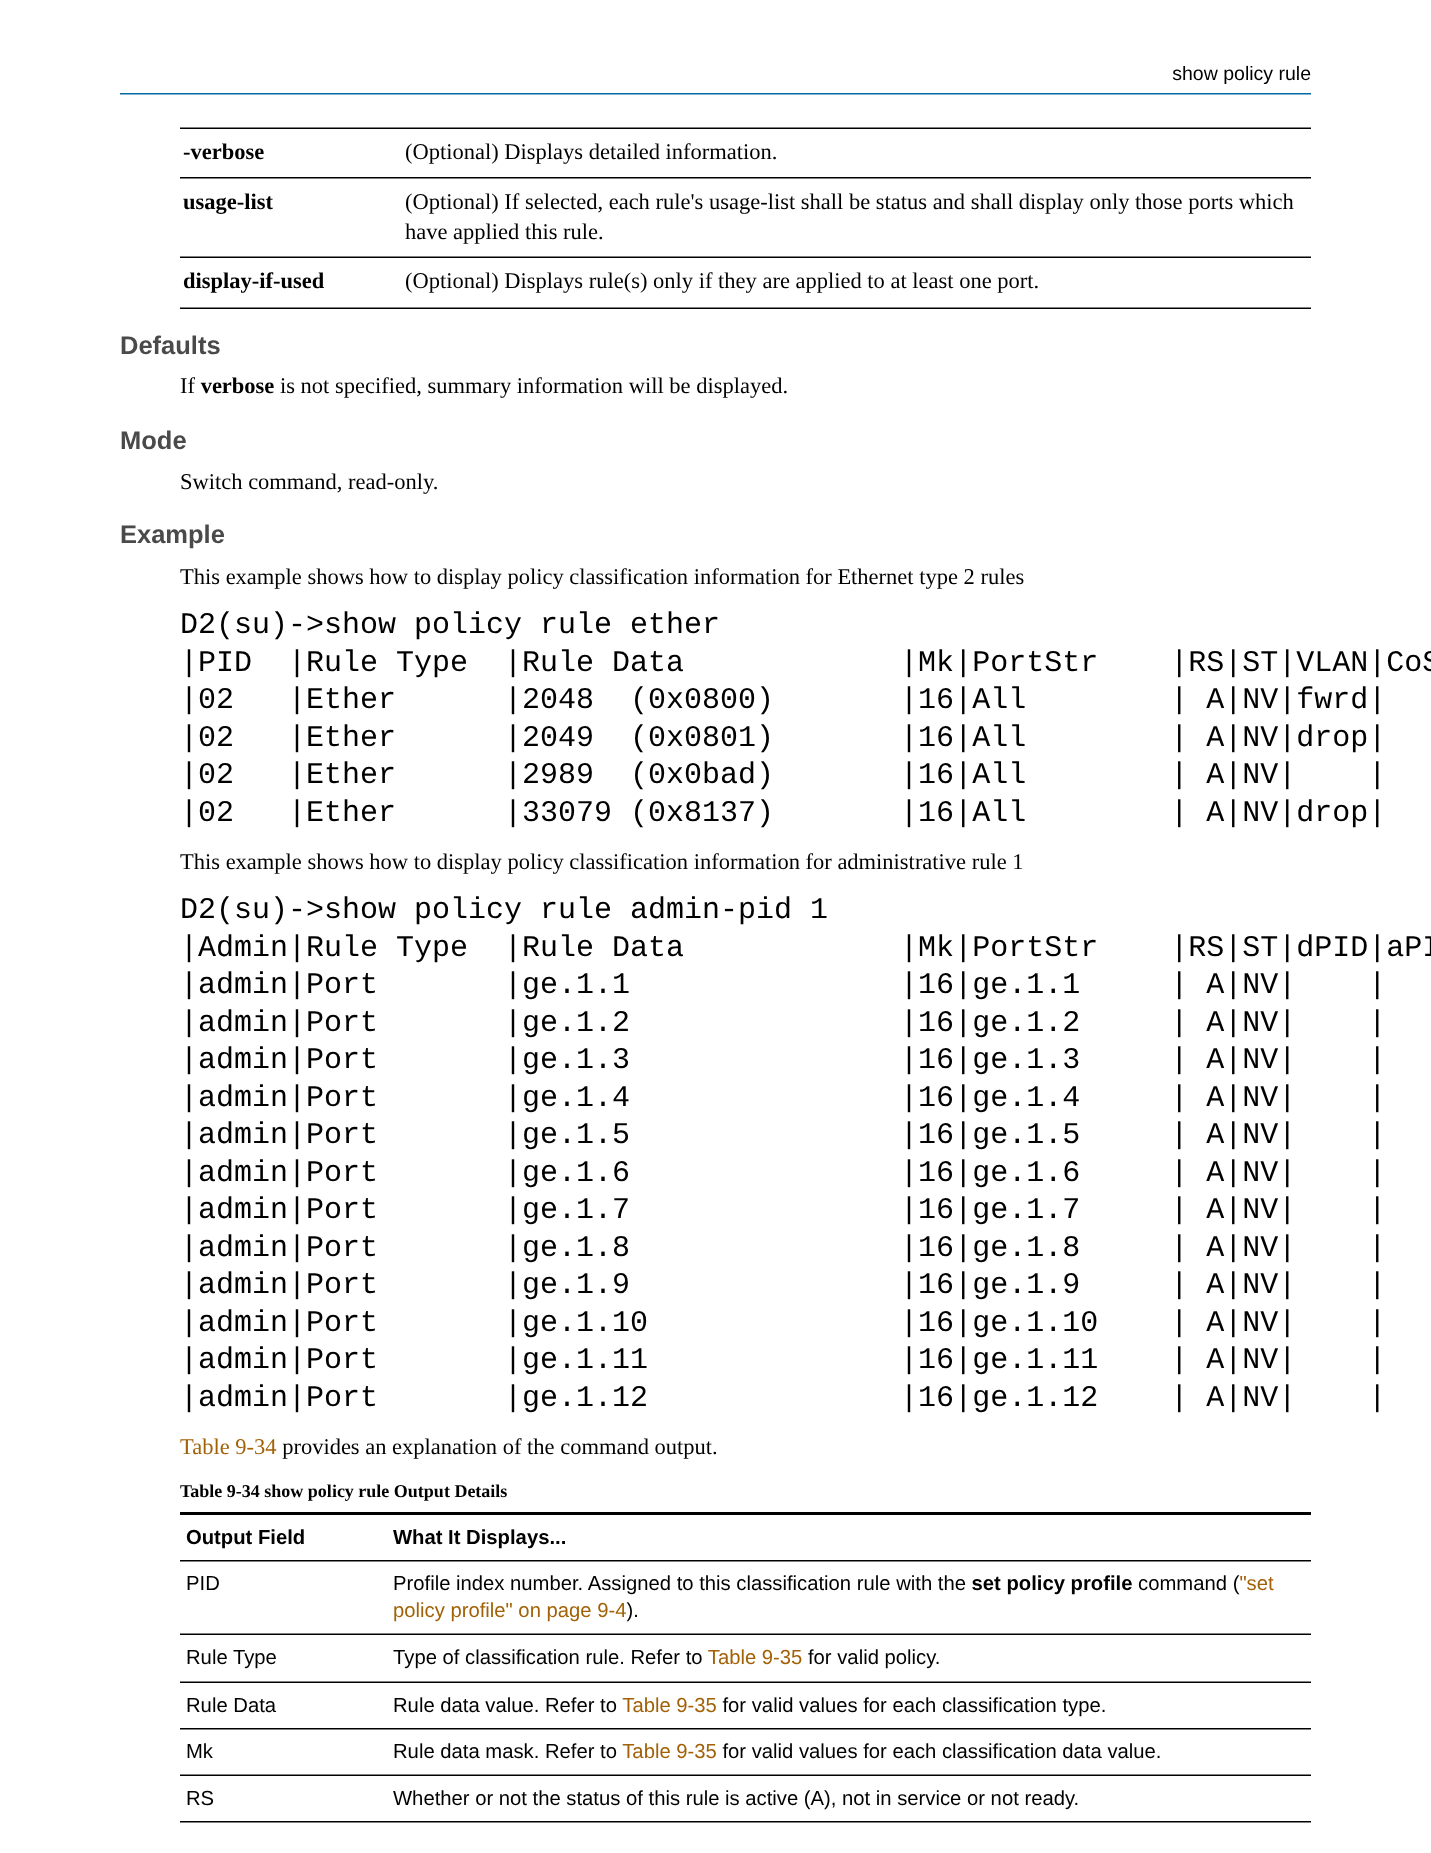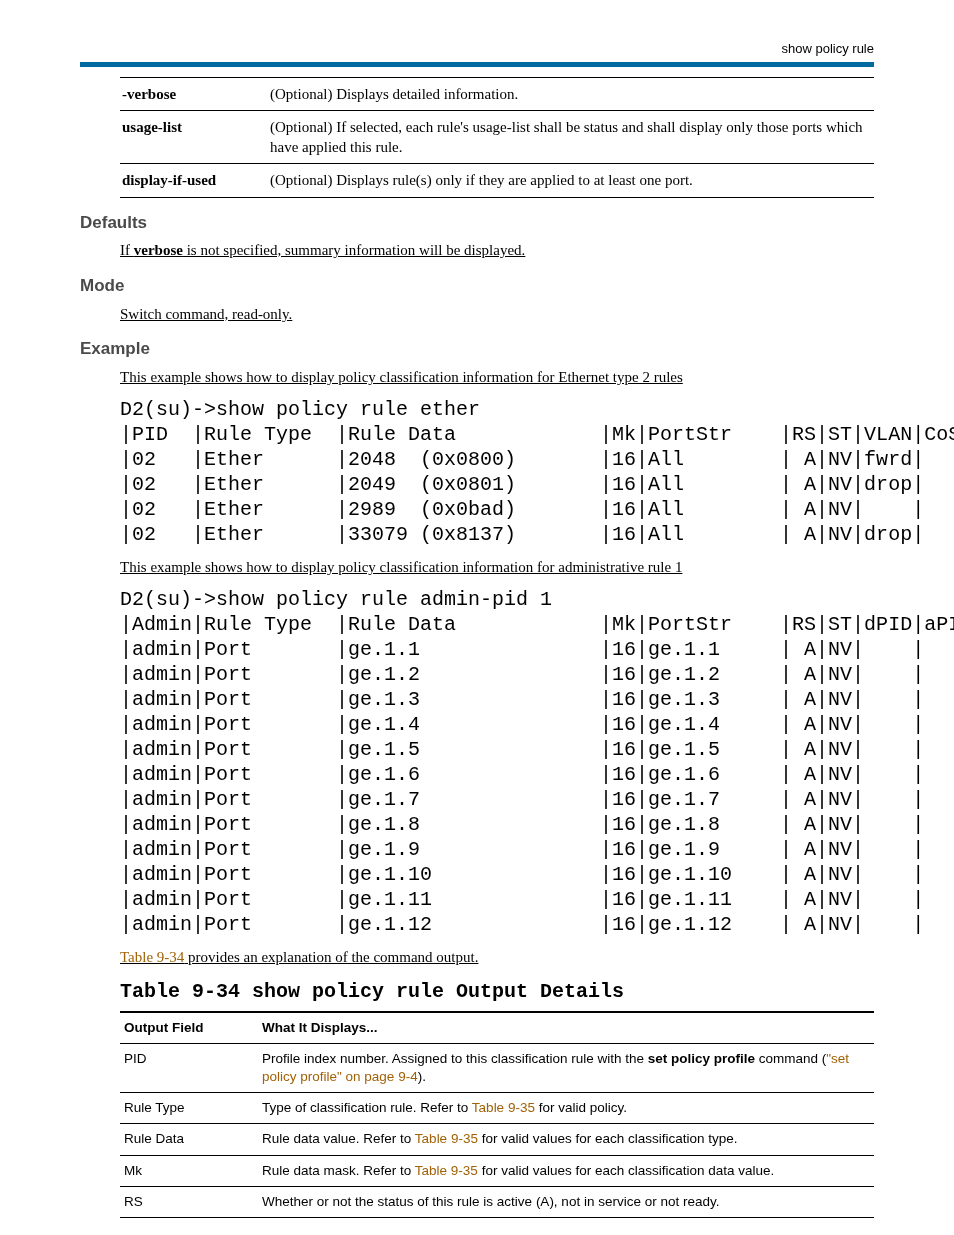--- a/index.html
+++ b/index.html
@@ -4,25 +4,25 @@
 <style>
   body {
     font-family: "Palatino Linotype", "Book Antiqua", Palatino, serif;
     font-size: 15px;
     color: #000;
     margin: 0;
     padding: 40px 80px 40px 80px;
     line-height: 1.35;
   }
   .header-bar {
-    border-bottom: 5px solid #0369a1;
+    border-bottom: 1px solid #0369a1;
     text-align: right;
     font-size: 13px;
     padding-bottom: 4px;
-    margin-bottom: 10px;
+    margin-bottom: 22px;
     font-family: Arial, Helvetica, sans-serif;
   }
   .main {
     margin-left: 40px;
   }
   .param-table {
     border-collapse: collapse;
     width: 100%;
     margin-bottom: 14px;
   }
@@ -35,33 +35,33 @@
   .param-table td.key { width: 140px; }
   .param-table .bold { font-weight: bold; }
   .param-table .italic { font-style: italic; }
   h2.section {
     font-family: Arial, Helvetica, sans-serif;
     font-weight: bold;
     font-size: 17px;
     color: #4a4a4a;
     margin: 14px 0 6px -40px;
   }
-  .body-text { margin: 4px 0 10px 0; text-decoration: underline; }
+  .body-text { margin: 4px 0 10px 0; }
   pre.code {
     font-family: "Courier New", Courier, monospace;
     font-size: 20px;
     line-height: 1.25;
     white-space: pre;
     margin: 8px 0 10px 0;
   }
   .xref { color: #a16207; }
   .table-caption {
-    font-family: Liberation Mono, monospace;
+    font-family: Liberation Serif, serif;
     font-weight: bold;
-    font-size: 20px;
+    font-size: 12px;
     margin: 10px 0 6px 0;
   }
   table.output {
     border-collapse: collapse;
     width: 100%;
     font-family: Arial, Helvetica, sans-serif;
     font-size: 13.5px;
   }
   table.output th {
     text-align: left;

